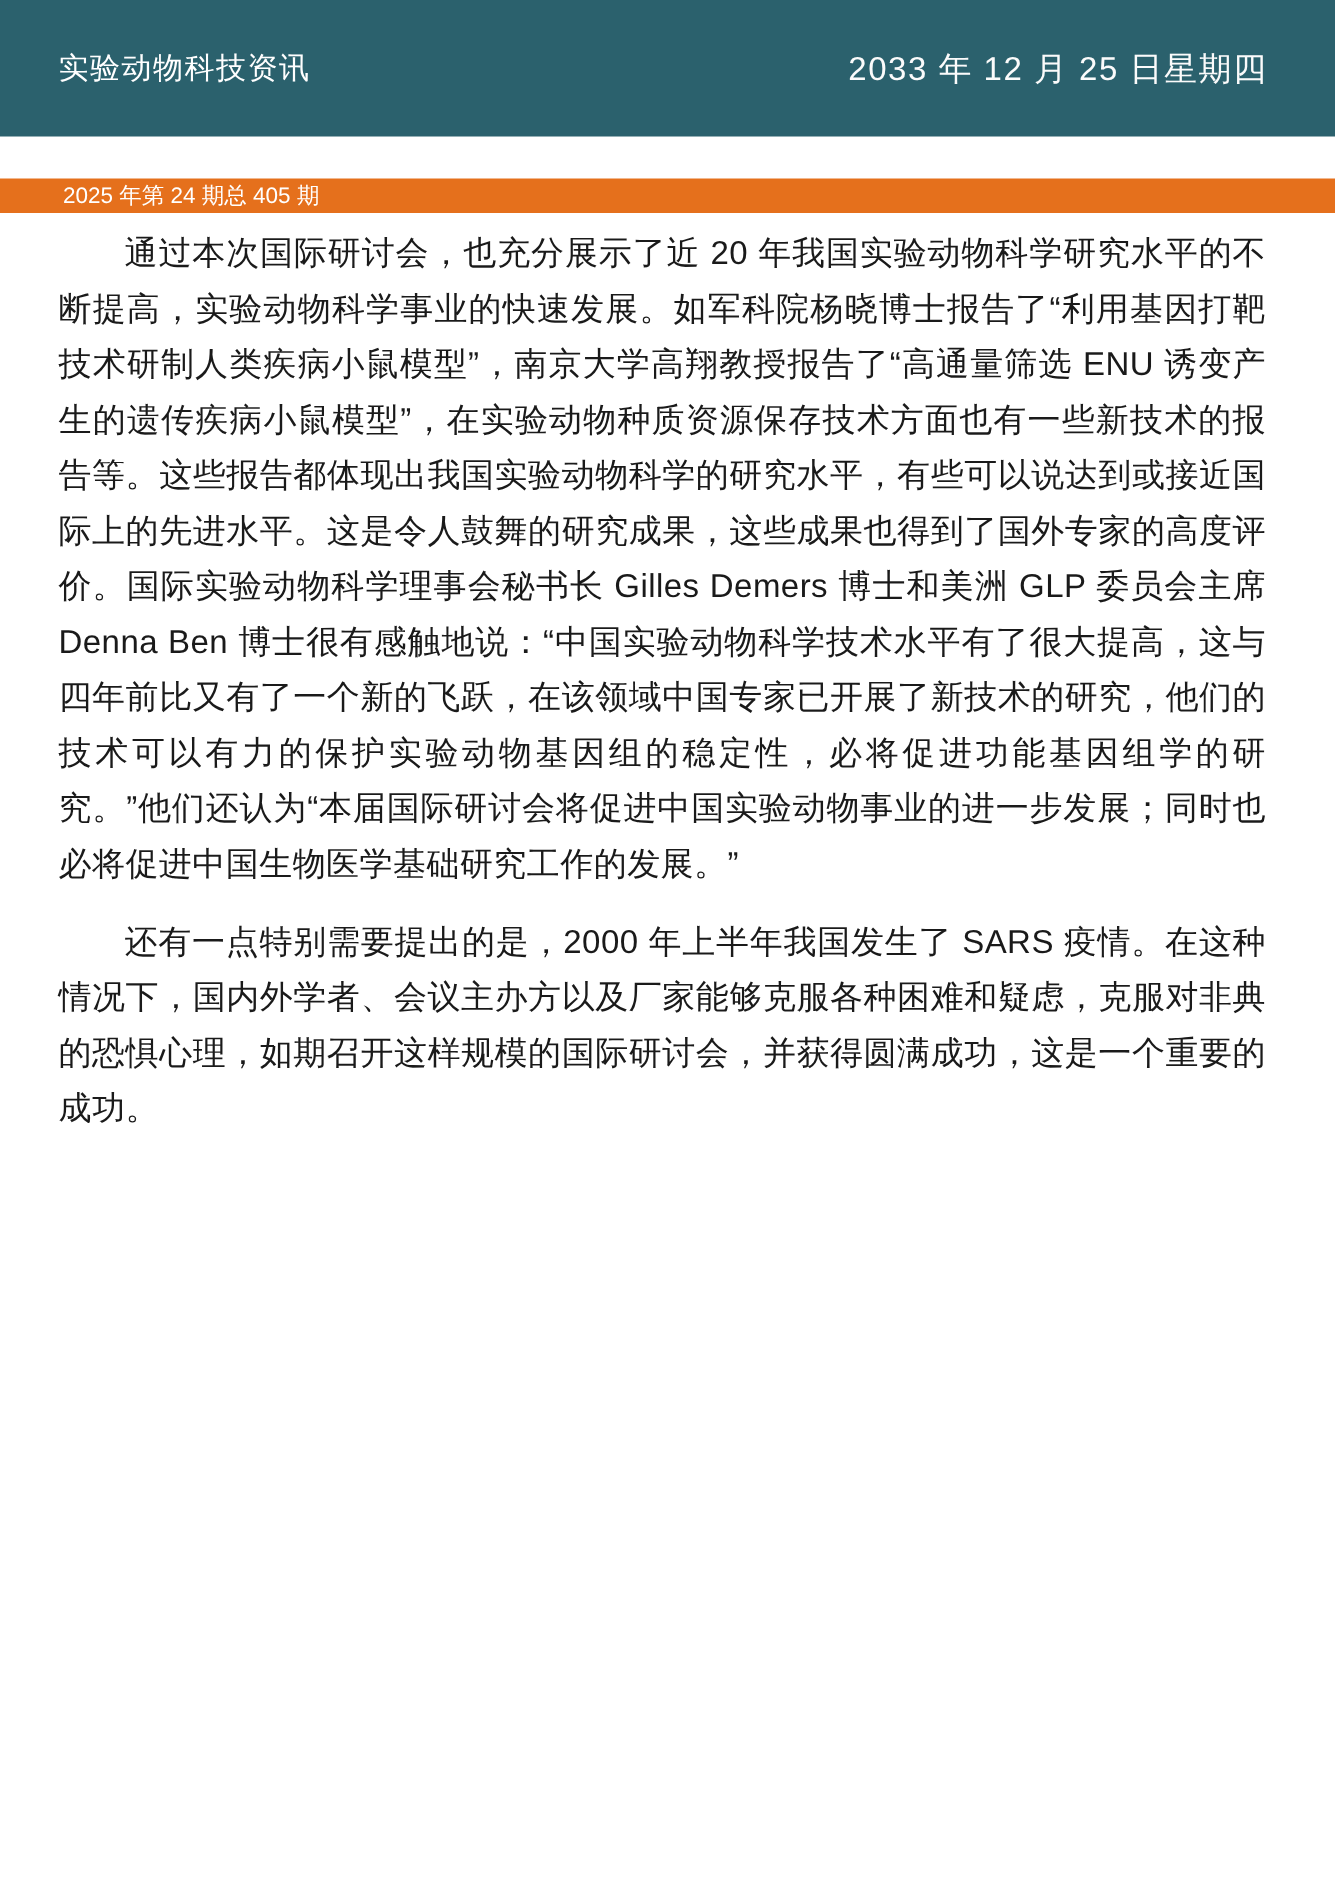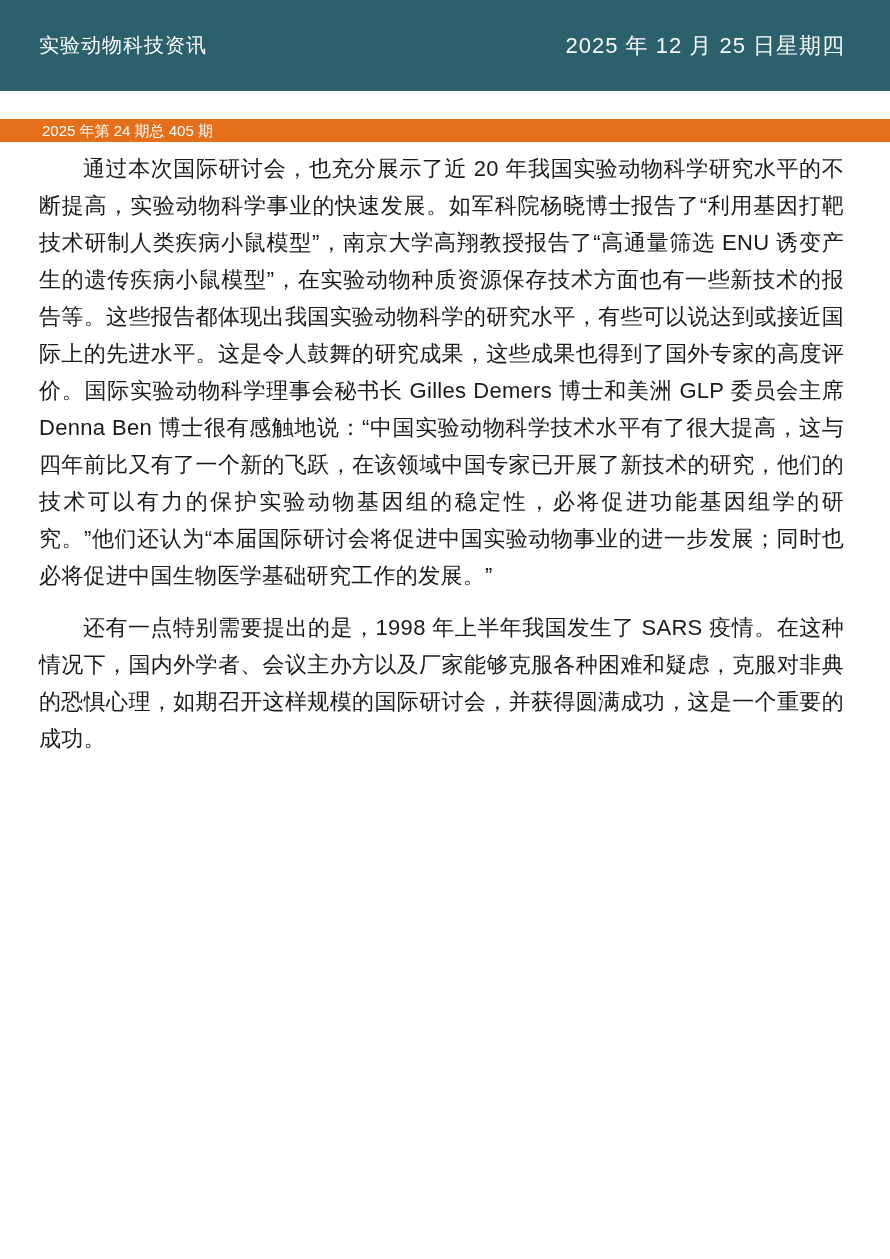--- a/index.html
+++ b/index.html
@@ -62,23 +62,23 @@
     letter-spacing: 0.3px;
   }
 </style>
 </head>
 <body>
 
 <div class="page">
 
   <div class="masthead">
     <div class="title">实验动物科技资讯</div>
-    <div class="date">2025 年 12 月 25 日星期四</div>
+    <div class="date">2033 年 12 月 25 日星期四</div>
   </div>
 
   <div class="issue-bar">2025 年第 24 期总 405 期</div>
 
   <div class="article">
     <p>通过本次国际研讨会，也充分展示了近 20 年我国实验动物科学研究水平的不断提高，实验动物科学事业的快速发展。如军科院杨晓博士报告了“利用基因打靶技术研制人类疾病小鼠模型”，南京大学高翔教授报告了“高通量筛选 ENU 诱变产生的遗传疾病小鼠模型”，在实验动物种质资源保存技术方面也有一些新技术的报告等。这些报告都体现出我国实验动物科学的研究水平，有些可以说达到或接近国际上的先进水平。这是令人鼓舞的研究成果，这些成果也得到了国外专家的高度评价。国际实验动物科学理事会秘书长 Gilles Demers 博士和美洲 GLP 委员会主席 Denna Ben 博士很有感触地说：“中国实验动物科学技术水平有了很大提高，这与四年前比又有了一个新的飞跃，在该领域中国专家已开展了新技术的研究，他们的技术可以有力的保护实验动物基因组的稳定性，必将促进功能基因组学的研究。”他们还认为“本届国际研讨会将促进中国实验动物事业的进一步发展；同时也必将促进中国生物医学基础研究工作的发展。”</p>
-    <p>还有一点特别需要提出的是，1998 年上半年我国发生了 SARS 疫情。在这种情况下，国内外学者、会议主办方以及厂家能够克服各种困难和疑虑，克服对非典的恐惧心理，如期召开这样规模的国际研讨会，并获得圆满成功，这是一个重要的成功。</p>
+    <p>还有一点特别需要提出的是，2000 年上半年我国发生了 SARS 疫情。在这种情况下，国内外学者、会议主办方以及厂家能够克服各种困难和疑虑，克服对非典的恐惧心理，如期召开这样规模的国际研讨会，并获得圆满成功，这是一个重要的成功。</p>
   </div>
 
 </div>
 
 </body></html>

